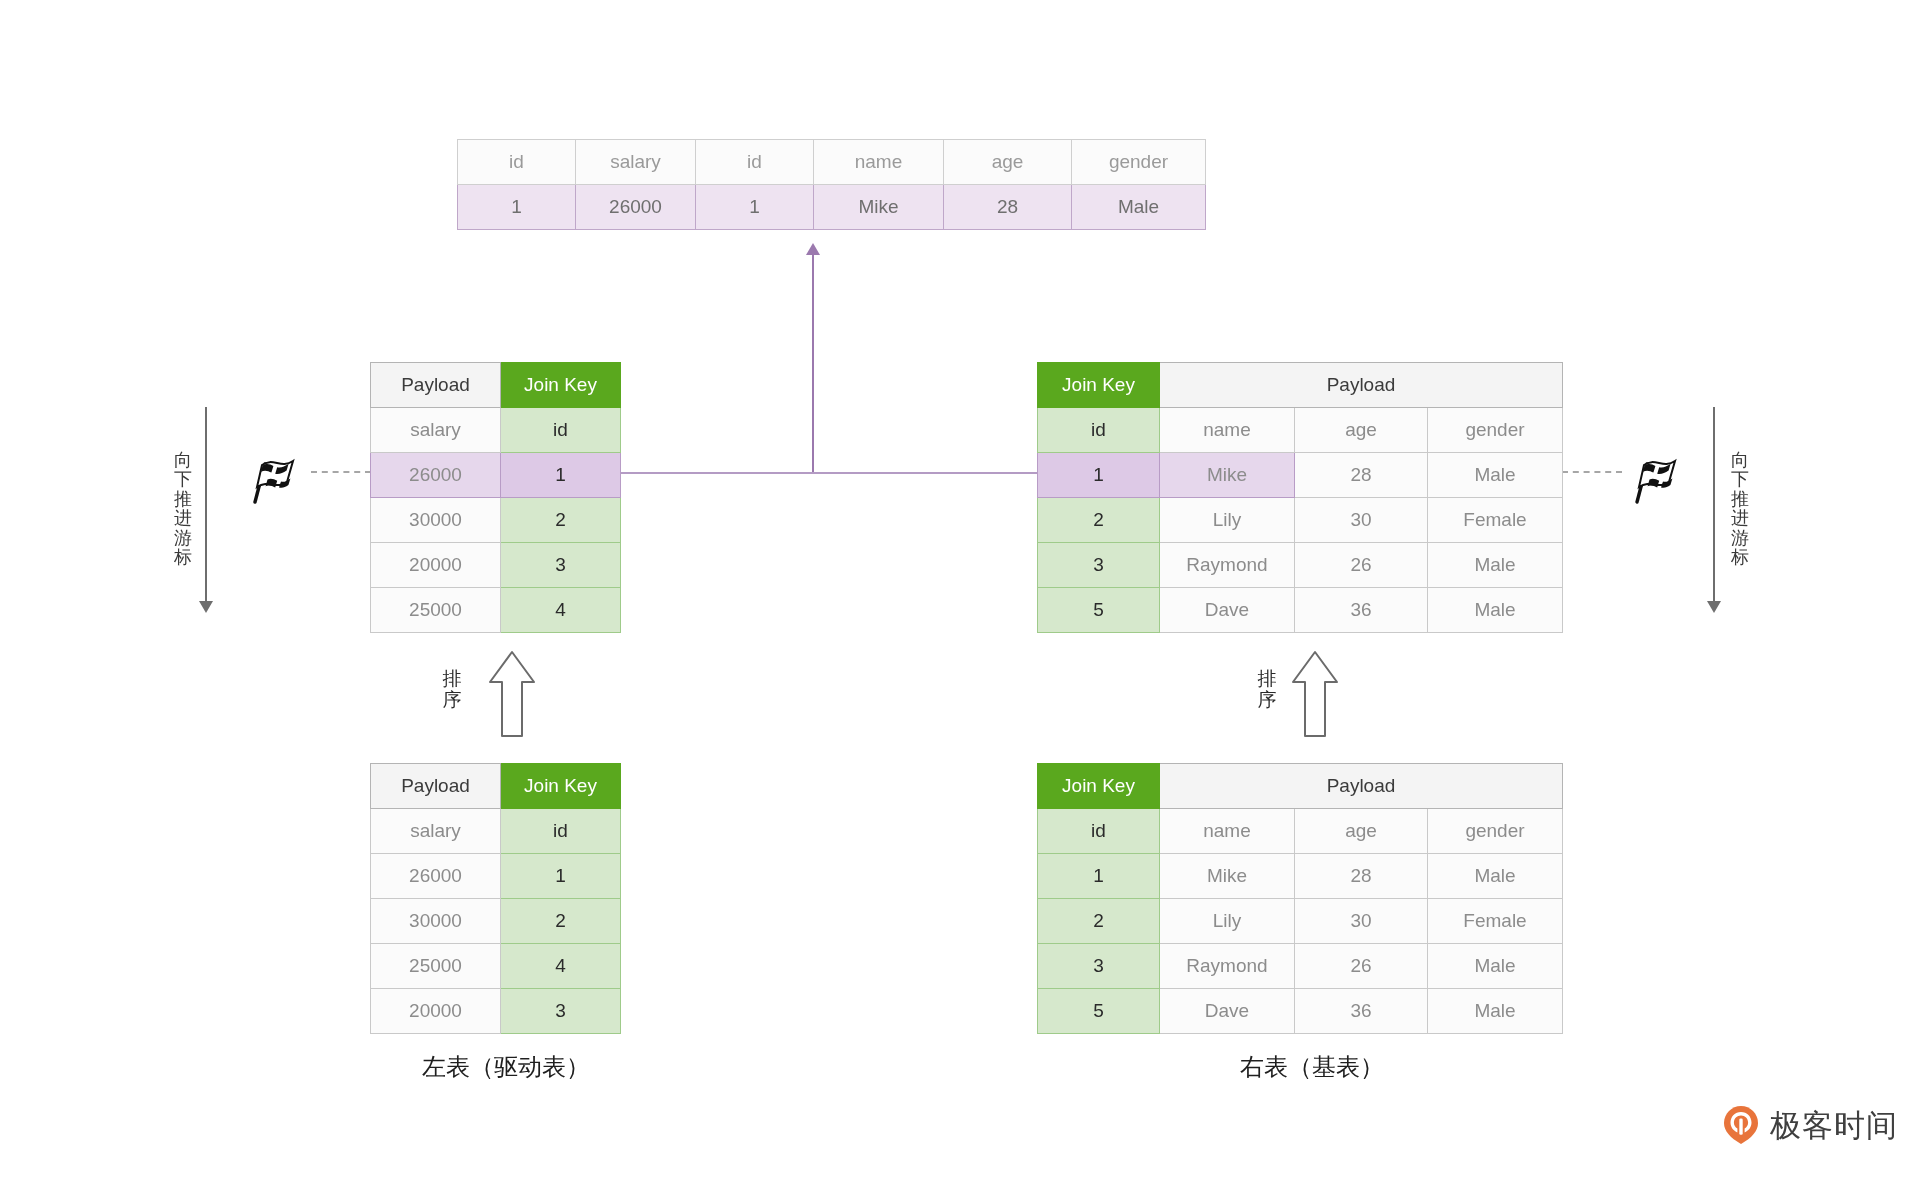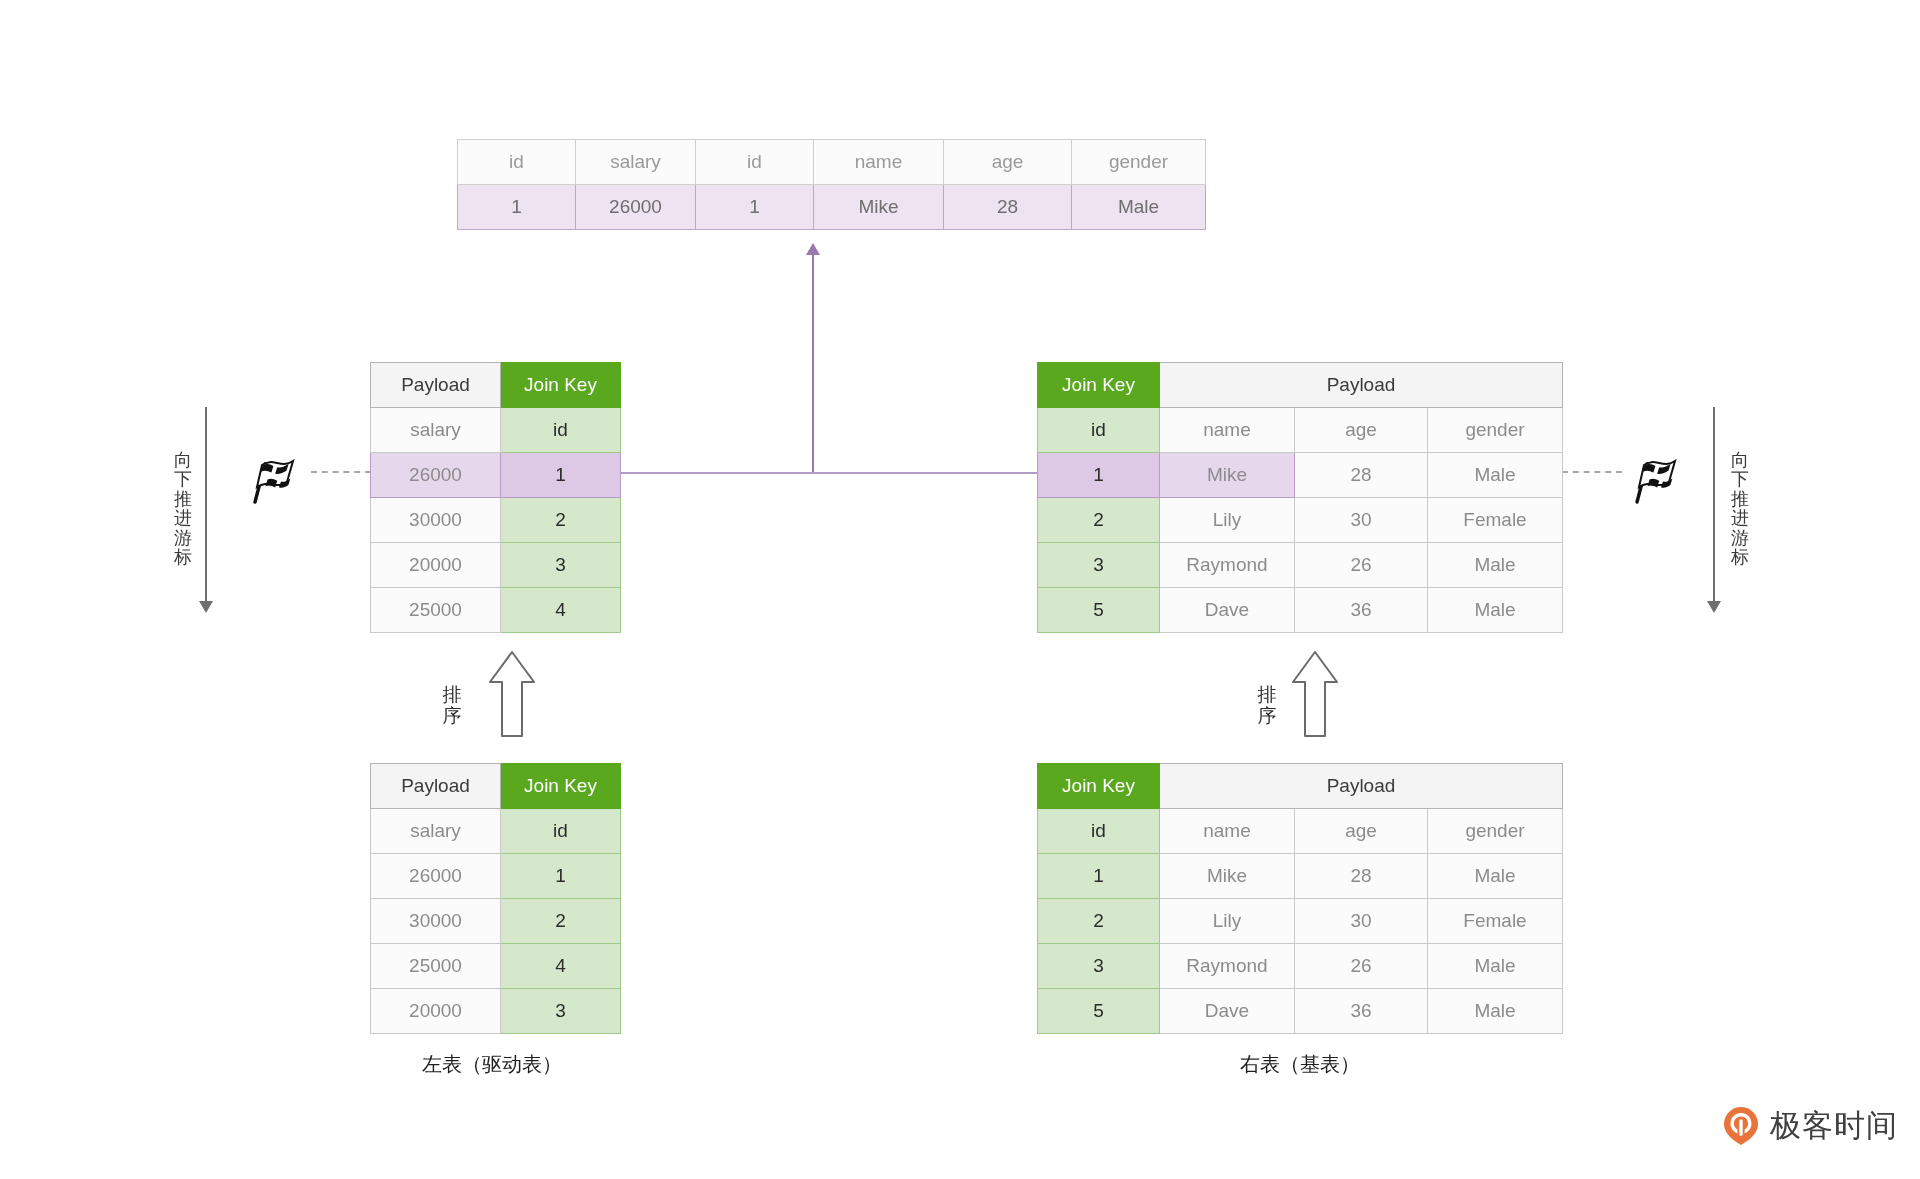--- a/index.html
+++ b/index.html
@@ -132,37 +132,35 @@
   
   .sort-group { position: absolute; }
   .sort-label {
     position: absolute;
     font-size: 19px;
     color: #2b2b2b;
     line-height: 1.12;
     width: 24px;
     text-align: center;
     font-family: "DejaVu Sans", sans-serif;
-    margin-top: 16px;
   }
 
   
   .caption {
     position: absolute;
-    font-size: 20px;
+    font-size: 24px;
     color: #1f1f1f;
     white-space: nowrap;
     font-family: "DejaVu Sans", sans-serif;
   }
 
   
   .brand {
     position: absolute;
     display: flex;
-    align-items: center;
     gap: 10px;
   }
   .brand-text {
     font-size: 31px;
     color: #3f3f3f;
     letter-spacing: 1px;
     font-family: "DejaVu Sans", sans-serif;
   }
 </style>
 </head>

